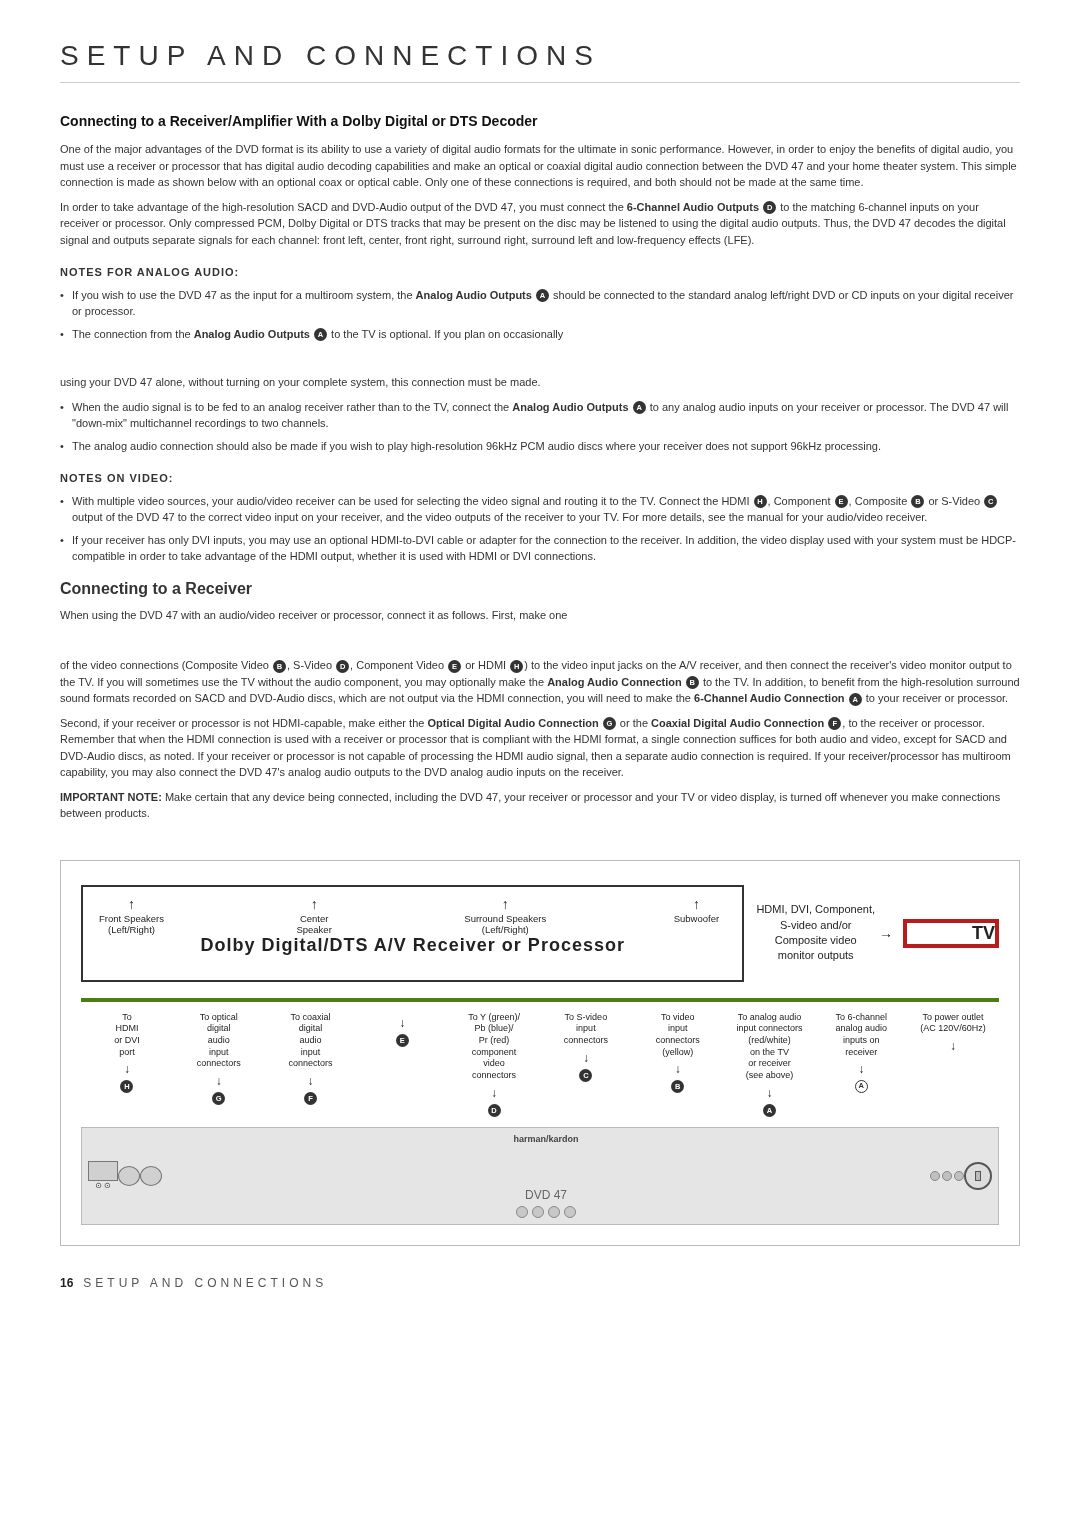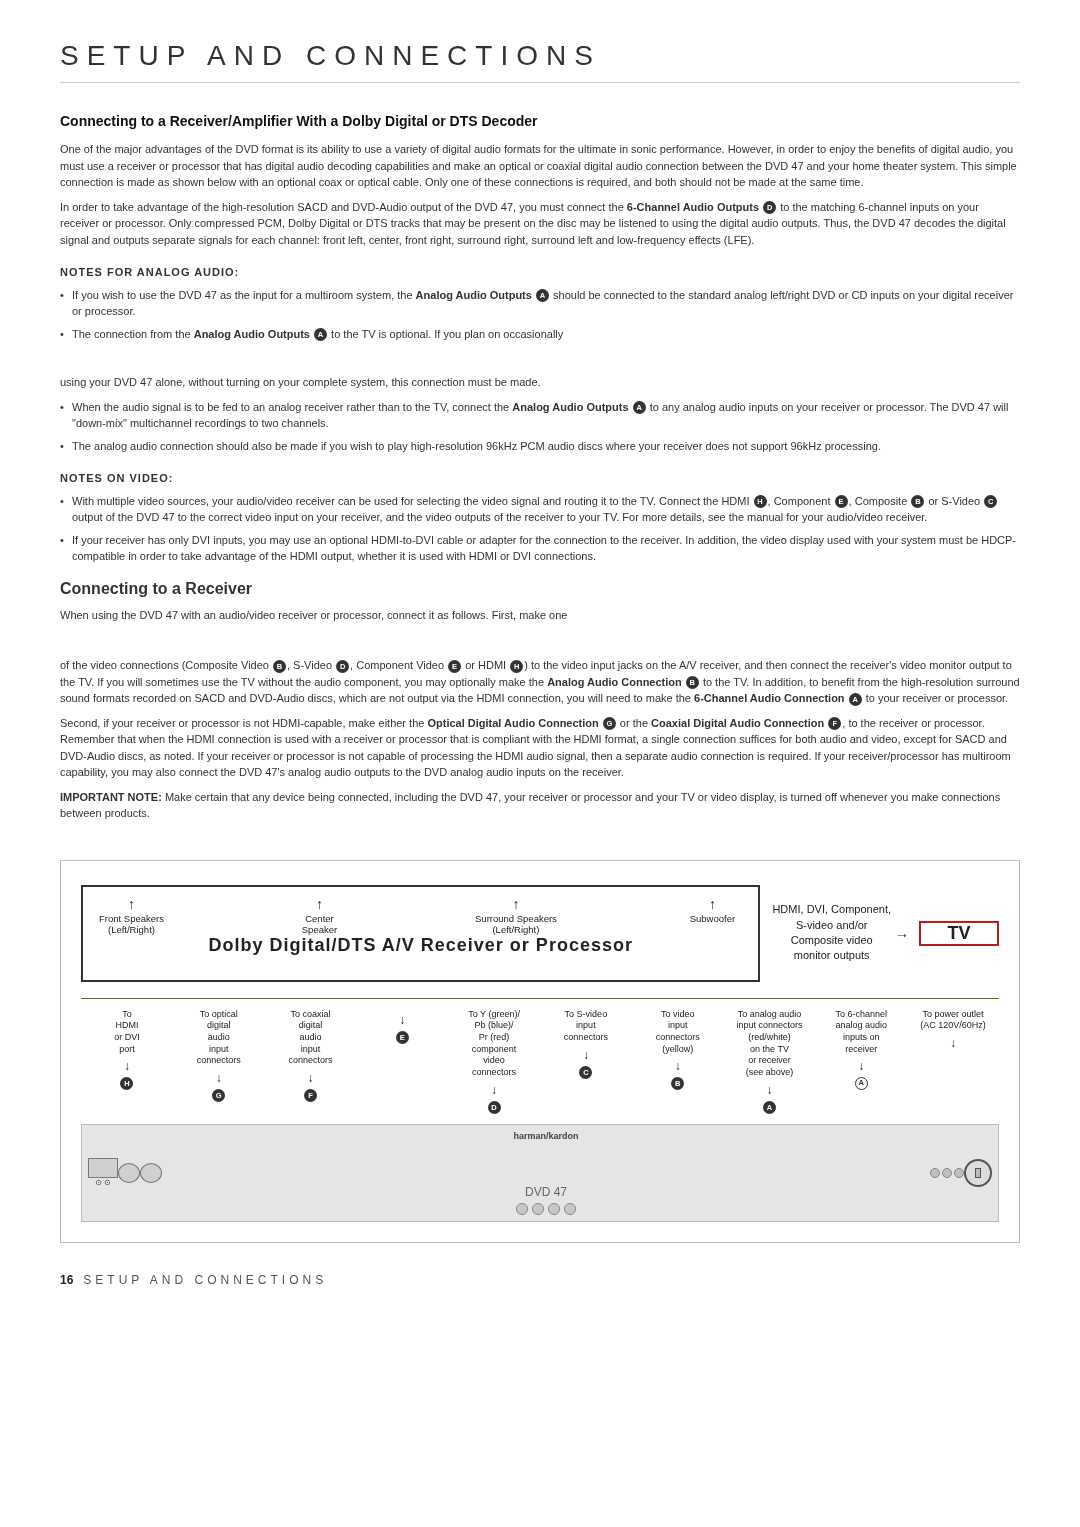--- a/index.html
+++ b/index.html
@@ -202,25 +202,25 @@
       gap: 2px;
       min-width: 60px;
     }
 
     .diag-arrow-up {
       font-size: 14px;
       line-height: 1;
     }
 
     .diag-tv {
-      width: 80px;
-      border: 2px solid #b91c1c;
+      width: 96px;
+      border: 4px solid #b91c1c;
       display: flex;
       flex-direction: column;
-      align-items: center;
+      align-items: flex-end;
       justify-content: center;
     }
 
     .diag-tv-label {
       font-size: 18px;
       font-weight: bold;
     }
 
     .diag-hdmi-side {
       font-size: 9.5px;
@@ -343,21 +343,21 @@
       <div class="diag-hdmi-side">
         <div class="diag-hdmi-text">HDMI, DVI, Component,<br>S-video and/or<br>Composite video<br>monitor outputs</div>
         <span class="diag-arrow-right">→</span>
       </div>
       <div class="diag-tv">
         <div class="diag-tv-label">TV</div>
       </div>
     </div>
   </div>
 
-  <div style="display:flex; justify-content:space-between; align-items:flex-start; margin-top:16px; padding-top:10px; border-top:1px solid #4d7c0f;">
+  <div style="display:flex; justify-content:space-between; align-items:flex-start; margin-top:16px; padding-top:10px; border-top:4px solid #4d7c0f;">
 
     <div class="diag-conn-item">
       <div class="diag-conn-label">To<br>HDMI<br>or DVI<br>port</div>
       <div class="diag-conn-arrow">↓</div>
       <span class="circle-ref">H</span>
     </div>
 
     <div class="diag-conn-item">
       <div class="diag-conn-label">To optical<br>digital<br>audio<br>input<br>connectors</div>
       <div class="diag-conn-arrow">↓</div>

